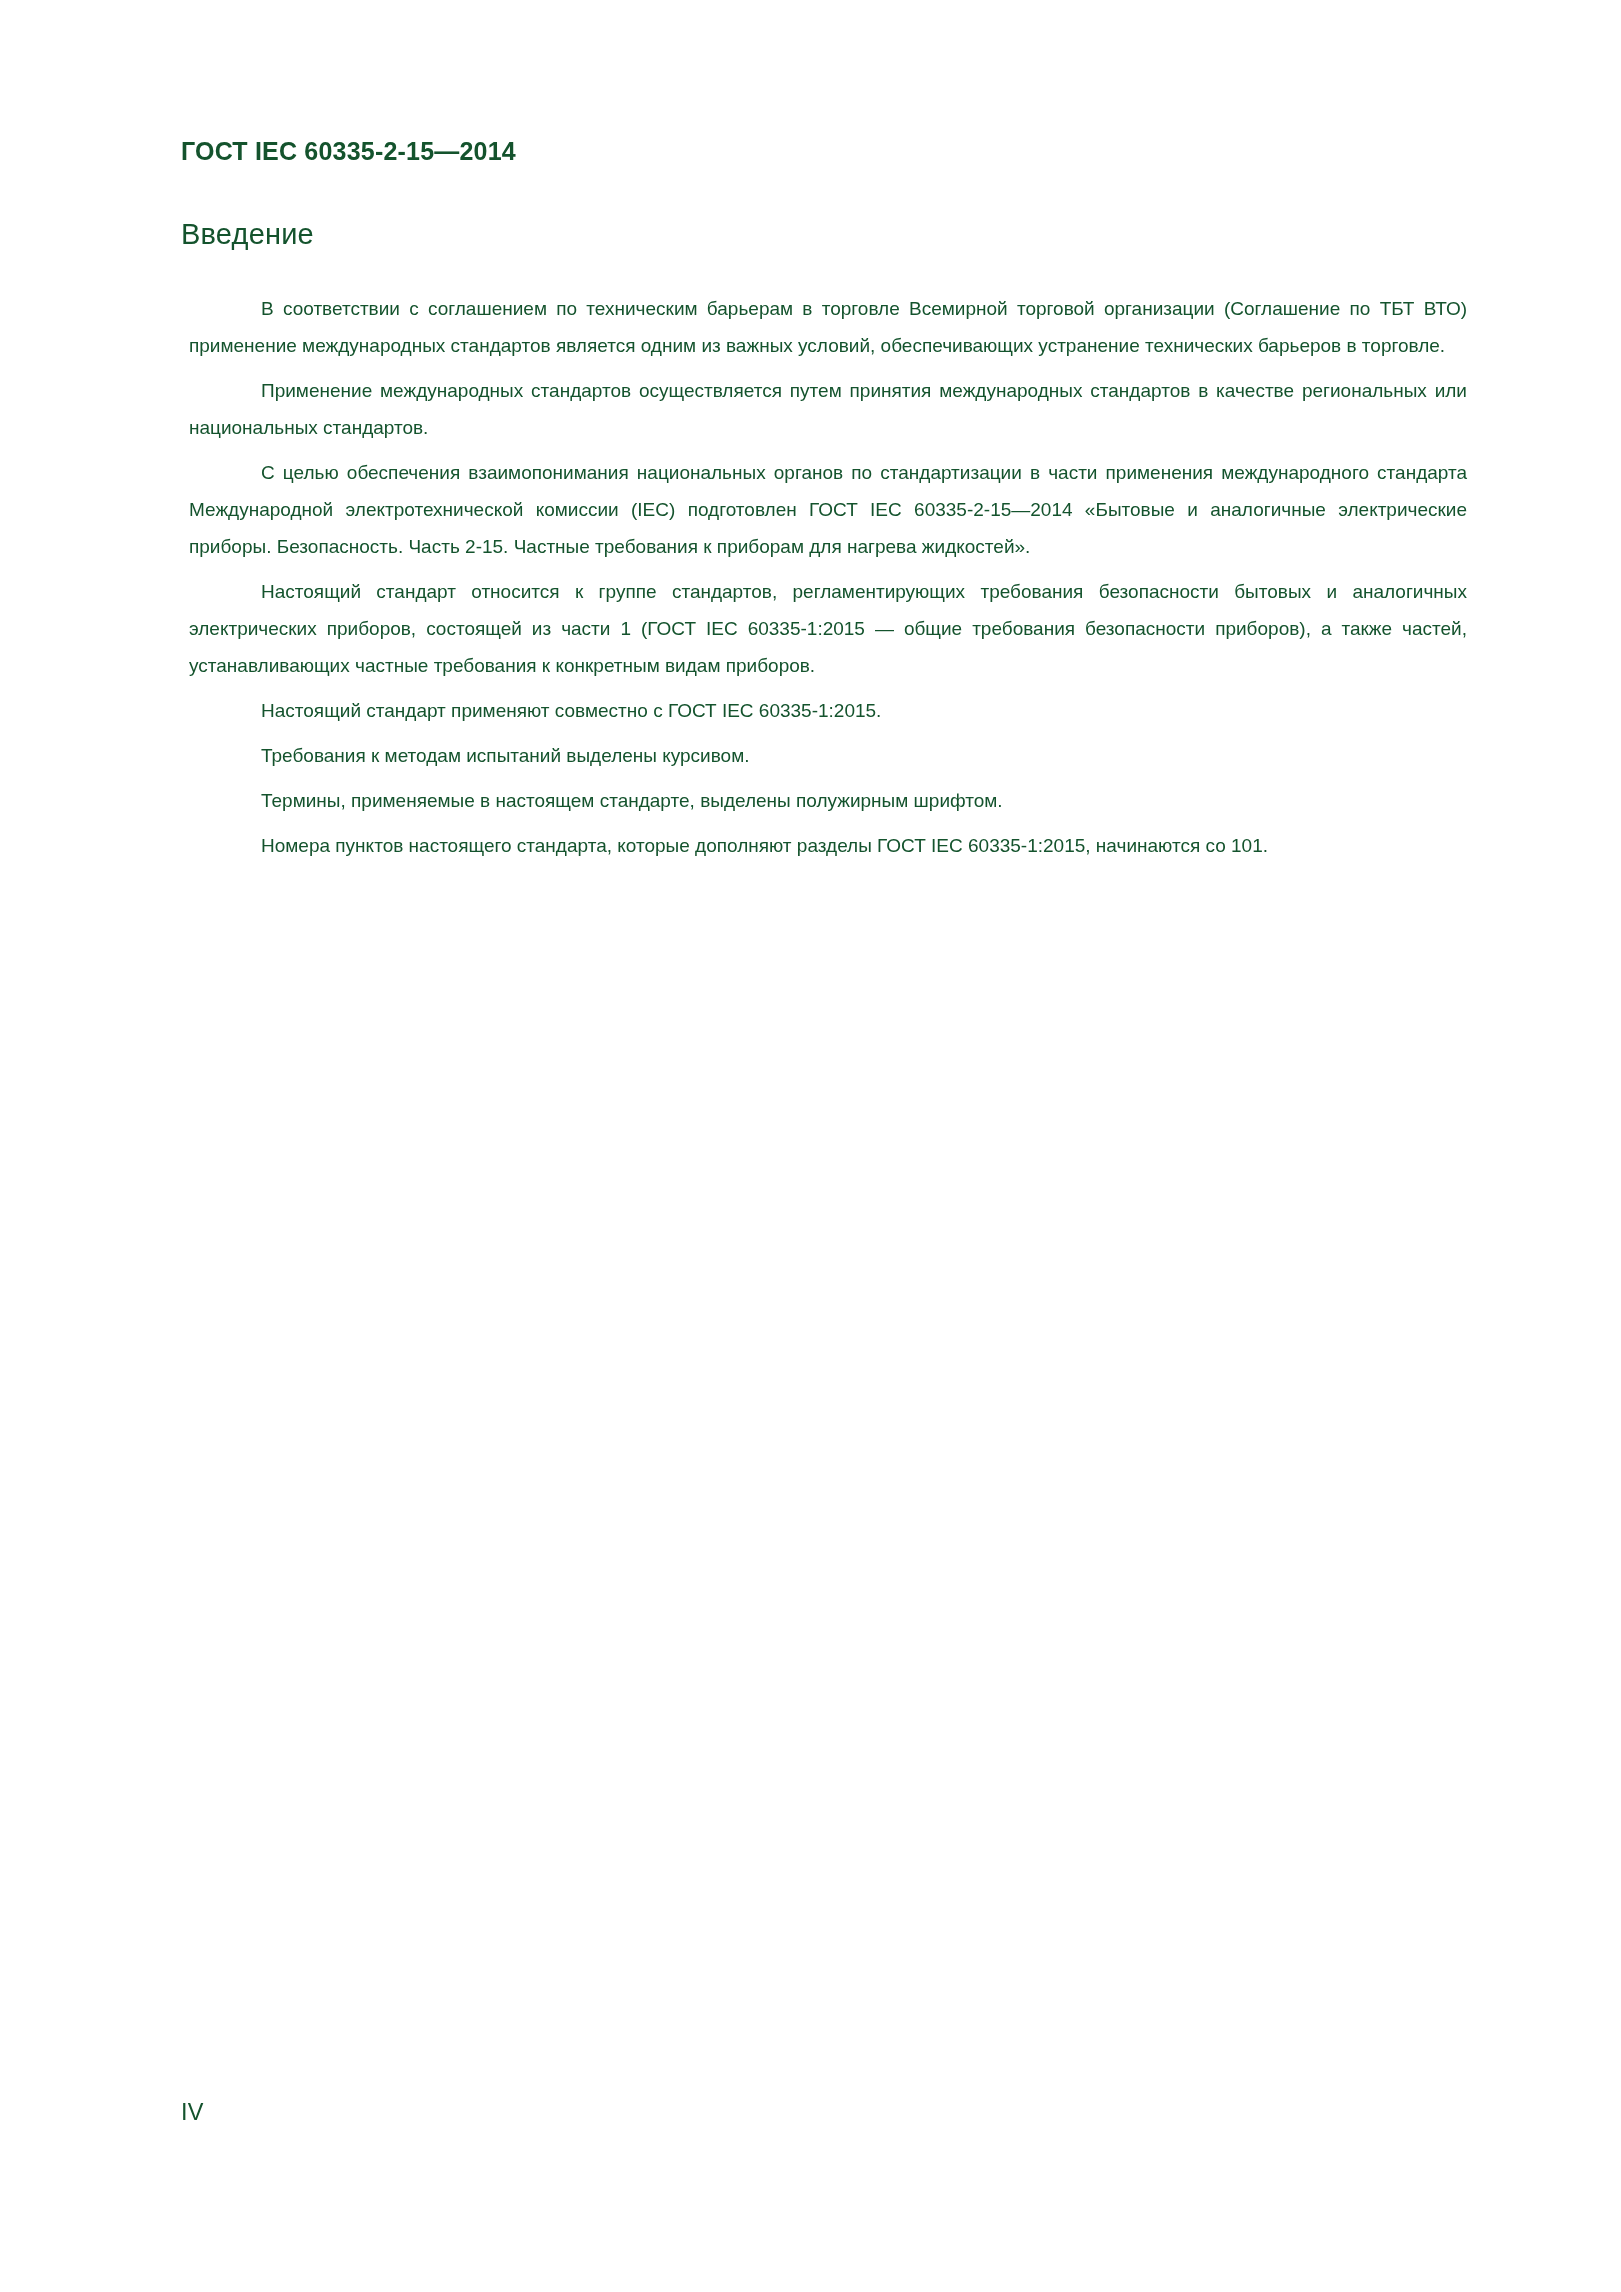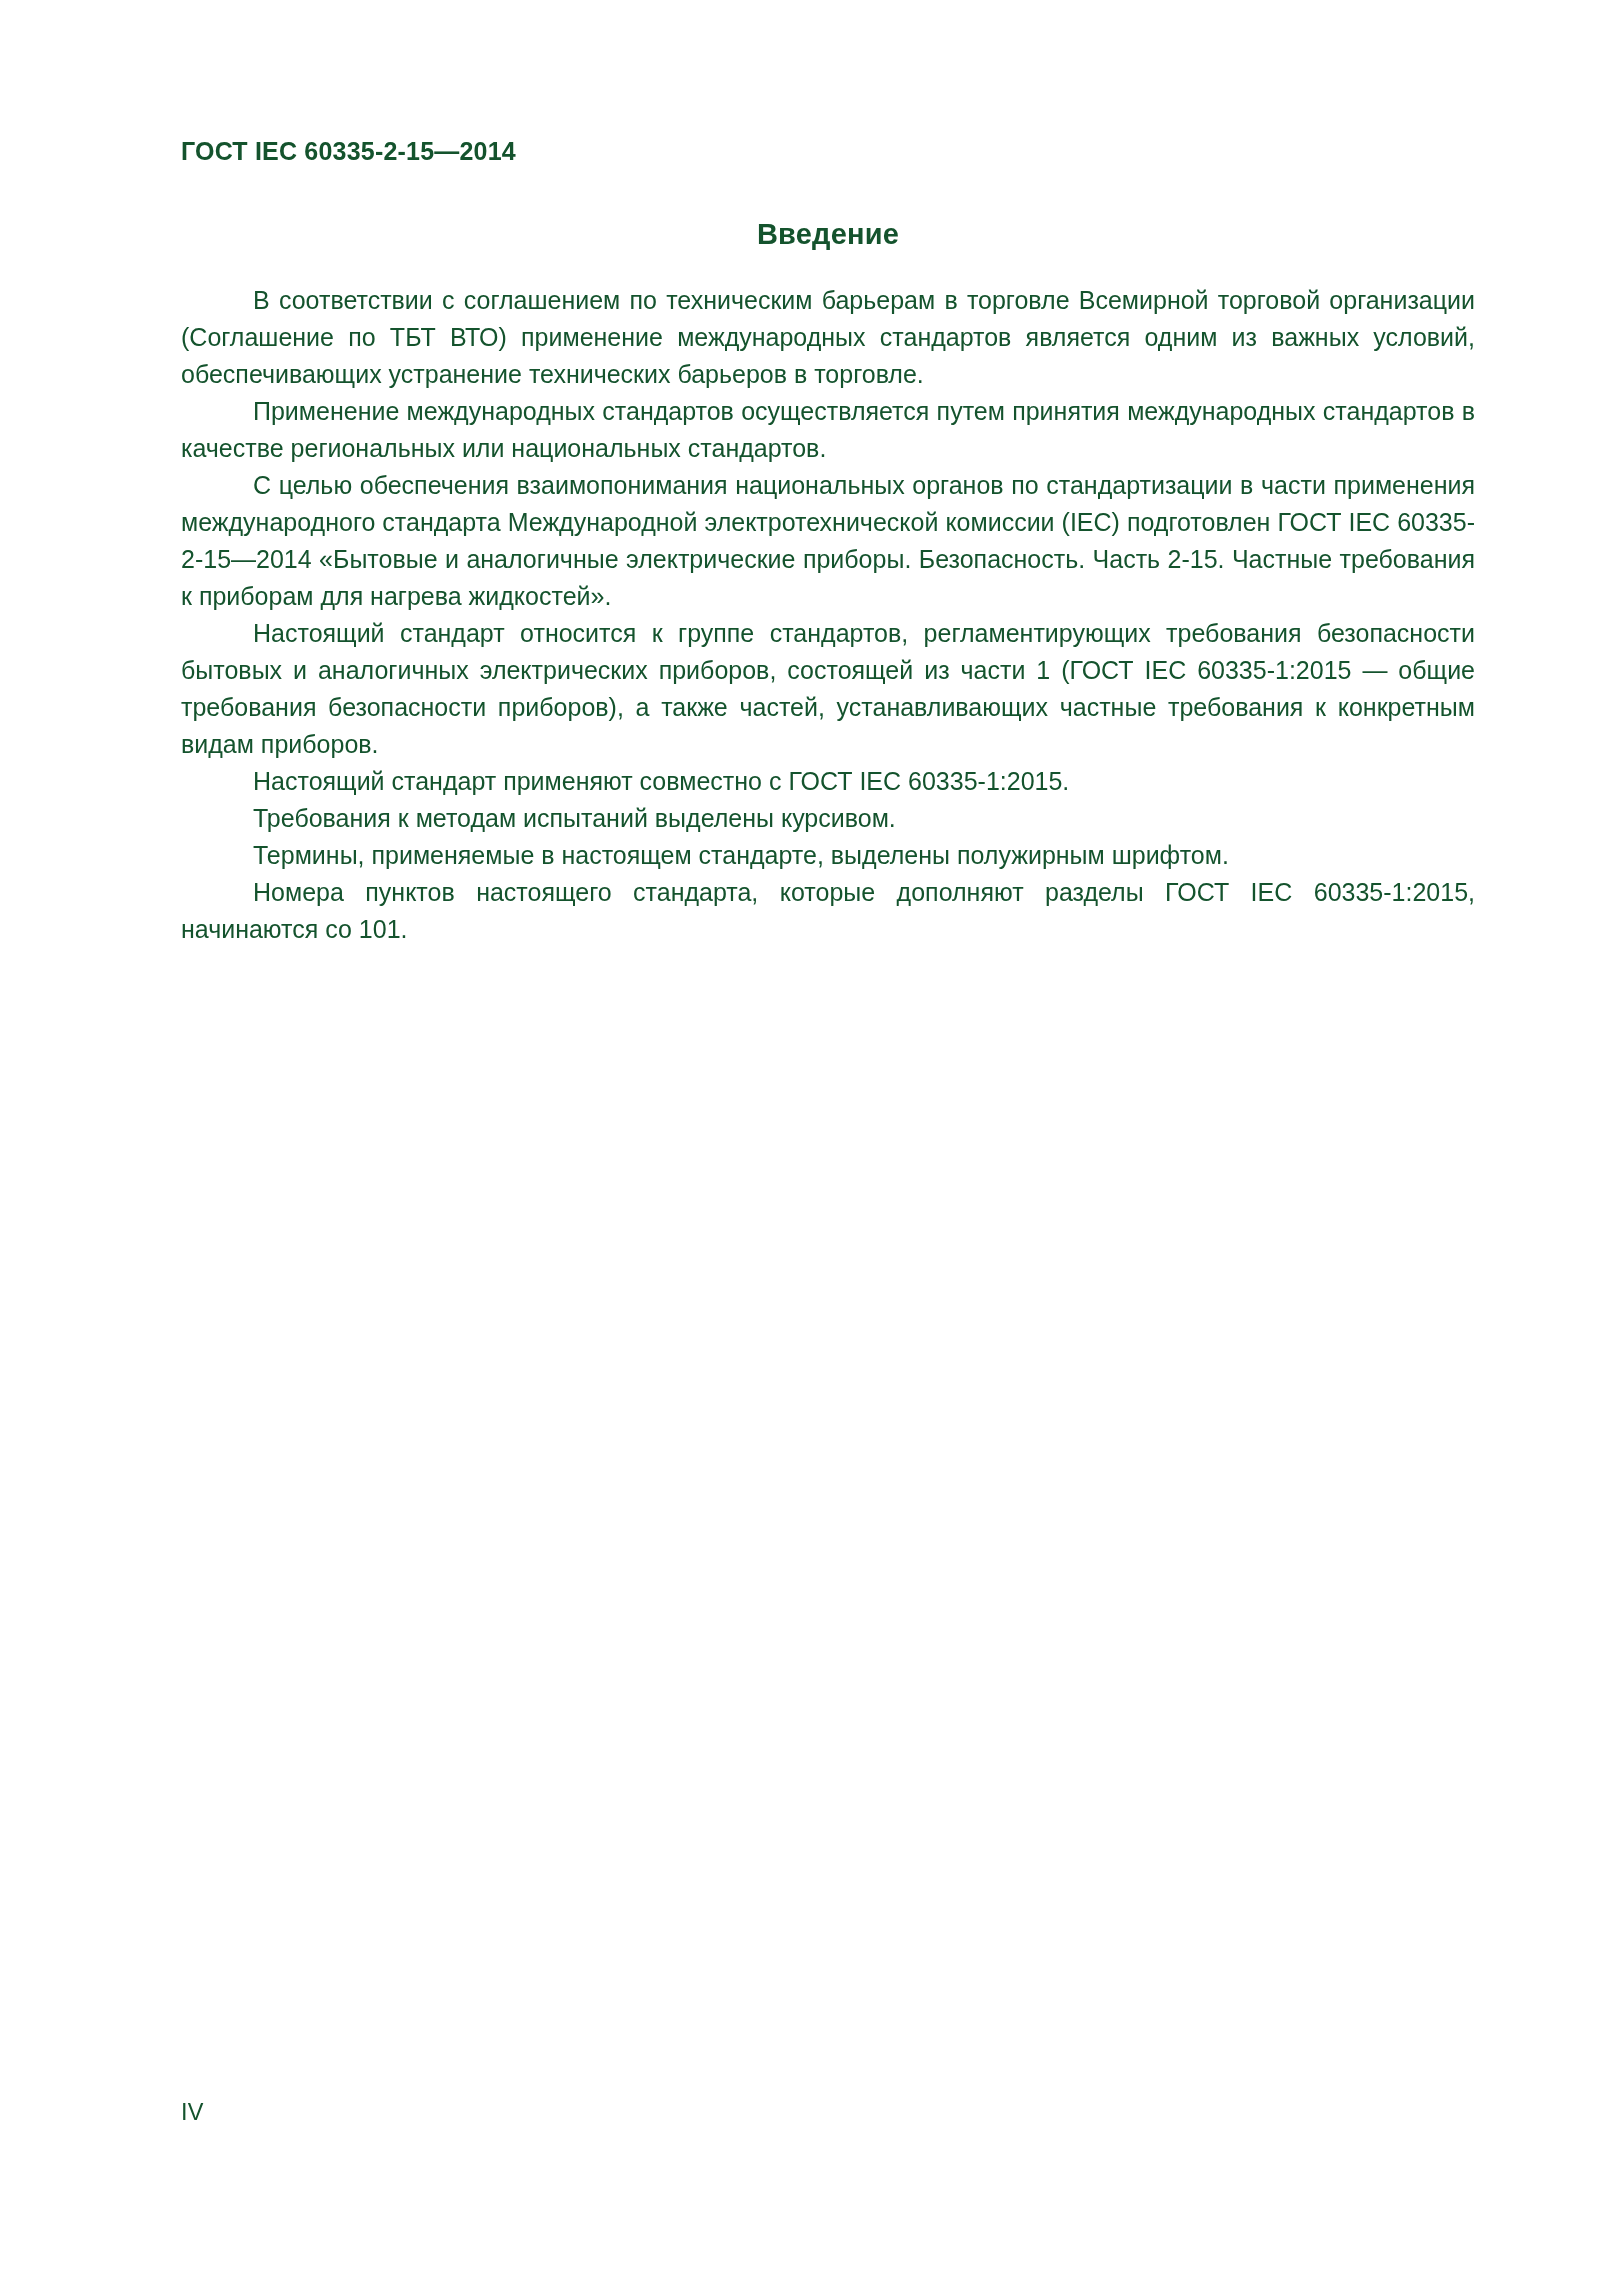--- a/index.html
+++ b/index.html
@@ -24,34 +24,34 @@
     font-size: 25px;
     font-weight: bold;
     letter-spacing: 0.2px;
     white-space: nowrap;
   }
   .doc-title {
     position: absolute;
     left: 181px;
     top: 218px;
     width: 1294px;
-    text-align: center;
+    text-align: left;
     font-size: 29px;
-    font-weight: bold;
+    font-weight: normal;
     letter-spacing: 0.2px;
   }
   .body-block {
     position: absolute;
     left: 181px;
     top: 282px;
     width: 1294px;
   }
   .para {
-    margin: 0;
-    font-size: 25px;
+    margin: 8px;
+    font-size: 19px;
     line-height: 37px;
     text-align: justify;
     text-justify: inter-word;
     text-indent: 72px;
     hyphens: manual;
   }
   .para:last-child { margin-bottom: 0; }
   .page-number {
     position: absolute;
     left: 181px;

